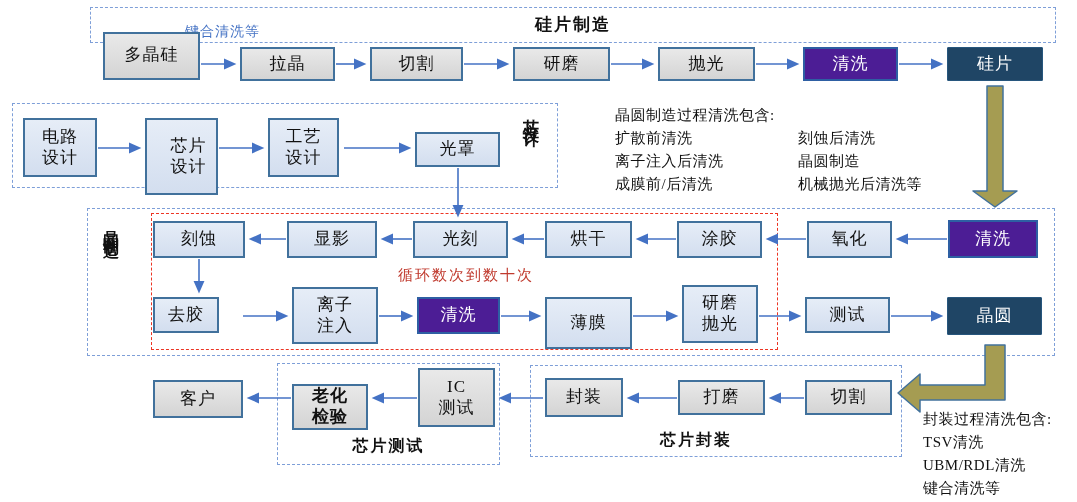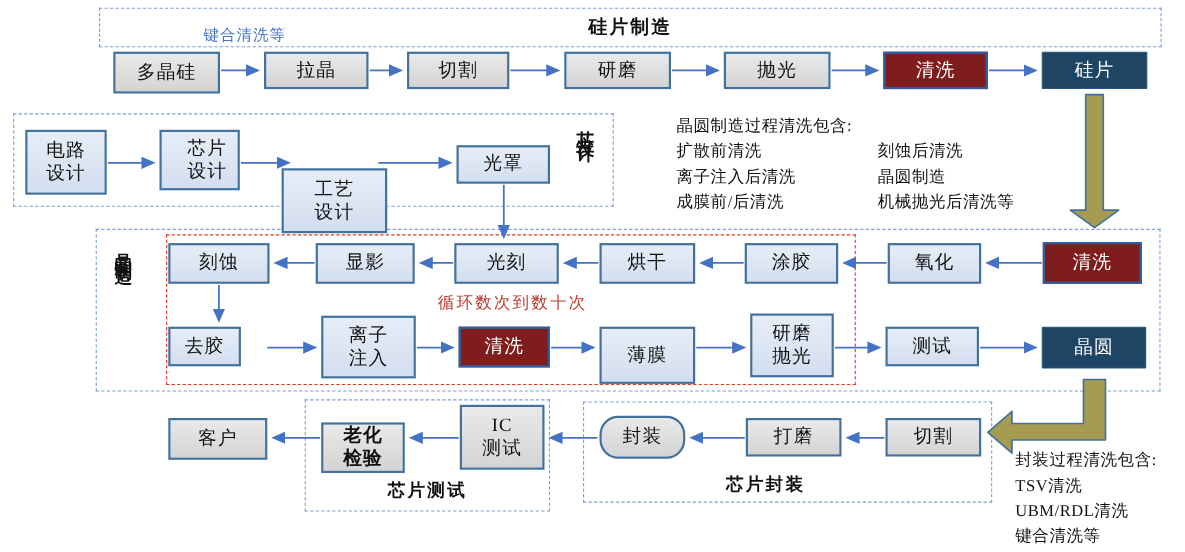--- a/index.html
+++ b/index.html
@@ -5,21 +5,21 @@
   html,body{margin:0;padding:0;background:#fff;}
   #canvas{position:relative;width:1077px;height:502px;background:#fff;overflow:hidden;
           font-family:"Liberation Serif","DejaVu Serif",serif;color:#111;}
   .dash-blue{position:absolute;border:1px dashed #7E9FD8;box-sizing:border-box;}
   .dash-red{position:absolute;border:1.5px dashed #EC3423;box-sizing:border-box;}
   .node{position:absolute;box-sizing:border-box;display:flex;align-items:center;justify-content:center;
         text-align:center;white-space:pre-line;font-size:17px;line-height:1.22;letter-spacing:1px;
         border:2px solid #41719C;}
   .node.gray{background:linear-gradient(#E9E9E9,#D4D4D4);}
   .node.lblue{background:linear-gradient(#E6EDF7,#D3DEEF);}
-  .node.blue{background:#7f1d1d;border-color:#2E5FA3;color:#fff;}
+  .node.blue{background:#4c1d95;border-color:#2E5FA3;color:#fff;}
   .node.dark{background:#1F4565;border:1.5px solid #27567D;color:#fff;border-radius:1px;}
   .sec-title{position:absolute;font-weight:bold;font-size:17px;letter-spacing:2px;}
   .vlabel{position:absolute;font-weight:bold;font-size:16px;writing-mode:vertical-rl;
           text-orientation:upright;letter-spacing:4px;}
   .tag{position:absolute;font-size:14px;color:#4472C4;letter-spacing:1px;}
   .loop-note{position:absolute;font-size:15px;color:#C03A2E;letter-spacing:2px;}
   .note{position:absolute;font-size:15px;line-height:23px;letter-spacing:0.5px;}
   .note .row{display:flex;}
   .note .c1{width:183px;}
   svg.overlay{position:absolute;left:0;top:0;pointer-events:none;}
@@ -37,33 +37,33 @@
   <div class="dash-blue" style="left:530px;top:365px;width:372px;height:92px;"></div>
 
   <div class="sec-title" style="left:90px;top:13px;width:966px;text-align:center;">硅片制造</div>
   <div class="tag" style="left:185px;top:23px;">键合清洗等</div>
   <div class="vlabel" style="left:520px;top:106px;height:85px;">芯片设计</div>
   <div class="vlabel" style="left:100px;top:218px;height:96px;">晶圆制造</div>
   <div class="loop-note" style="left:398px;top:266px;">循环数次到数十次</div>
   <div class="sec-title" style="left:277px;top:436px;width:223px;text-align:center;font-size:16px;">芯片测试</div>
   <div class="sec-title" style="left:530px;top:430px;width:332px;text-align:center;font-size:16px;">芯片封装</div>
 
-  <div class="node gray" style="left:103px;top:47px;width:97px;height:38px;">多晶硅</div>
+  <div class="node gray" style="left:103px;top:32px;width:97px;height:48px;font-family:Liberation Mono, monospace;">多晶硅</div>
   <div class="node gray" style="left:240px;top:47px;width:95px;height:34px;">拉晶</div>
   <div class="node gray" style="left:370px;top:47px;width:93px;height:34px;">切割</div>
   <div class="node gray" style="left:513px;top:47px;width:97px;height:34px;">研磨</div>
   <div class="node gray" style="left:658px;top:47px;width:97px;height:34px;">抛光</div>
   <div class="node blue" style="left:803px;top:47px;width:95px;height:34px;">清洗</div>
   <div class="node dark" style="left:947px;top:47px;width:96px;height:34px;">硅片</div>
 
   <div class="node lblue" style="left:23px;top:118px;width:74px;height:59px;">电路
 设计</div>
-  <div class="node lblue" style="left:145px;top:118px;width:73px;height:55px;padding-left:14px;">芯片
+  <div class="node lblue" style="left:145px;top:118px;width:73px;height:77px;padding-left:14px;">芯片
 设计</div>
-  <div class="node lblue" style="left:256px;top:118px;width:96px;height:59px;margin-top:35px;">工艺
+  <div class="node lblue" style="left:268px;top:118px;width:71px;height:59px;">工艺
 设计</div>
   <div class="node lblue" style="left:415px;top:132px;width:85px;height:35px;text-align:right;">光罩</div>
 
   <div class="node lblue" style="left:153px;top:221px;width:92px;height:37px;">刻蚀</div>
   <div class="node lblue" style="left:287px;top:221px;width:90px;height:37px;">显影</div>
   <div class="node lblue" style="left:413px;top:221px;width:95px;height:37px;">光刻</div>
   <div class="node lblue" style="left:545px;top:221px;width:87px;height:37px;">烘干</div>
   <div class="node lblue" style="left:677px;top:221px;width:85px;height:37px;">涂胶</div>
   <div class="node lblue" style="left:807px;top:221px;width:85px;height:37px;">氧化</div>
   <div class="node blue" style="left:948px;top:220px;width:90px;height:38px;">清洗</div>
@@ -76,21 +76,21 @@
   <div class="node lblue" style="left:682px;top:285px;width:76px;height:58px;">研磨
 抛光</div>
   <div class="node lblue" style="left:805px;top:297px;width:85px;height:36px;">测试</div>
   <div class="node dark" style="left:947px;top:297px;width:95px;height:38px;">晶圆</div>
 
   <div class="node gray" style="left:153px;top:380px;width:90px;height:38px;">客户</div>
   <div class="node gray" style="left:292px;top:384px;width:76px;height:46px;font-weight:bold;">老化
 检验</div>
   <div class="node gray" style="left:418px;top:368px;width:77px;height:59px;">IC
 测试</div>
-  <div class="node gray" style="left:545px;top:378px;width:78px;height:39px;border-radius:17px;">封装</div>
+  <div class="node gray" style="left:545px;top:378px;width:78px;height:39px;">封装</div>
   <div class="node gray" style="left:678px;top:380px;width:87px;height:35px;">打磨</div>
   <div class="node gray" style="left:805px;top:380px;width:87px;height:35px;">切割</div>
 
   <div class="note" style="left:615px;top:104px;">
     <div>晶圆制造过程清洗包含:</div>
     <div class="row">
         <span class="c1">扩散前清洗</span>
         <span>刻蚀后清洗</span>
       </div>
     <div class="row">

